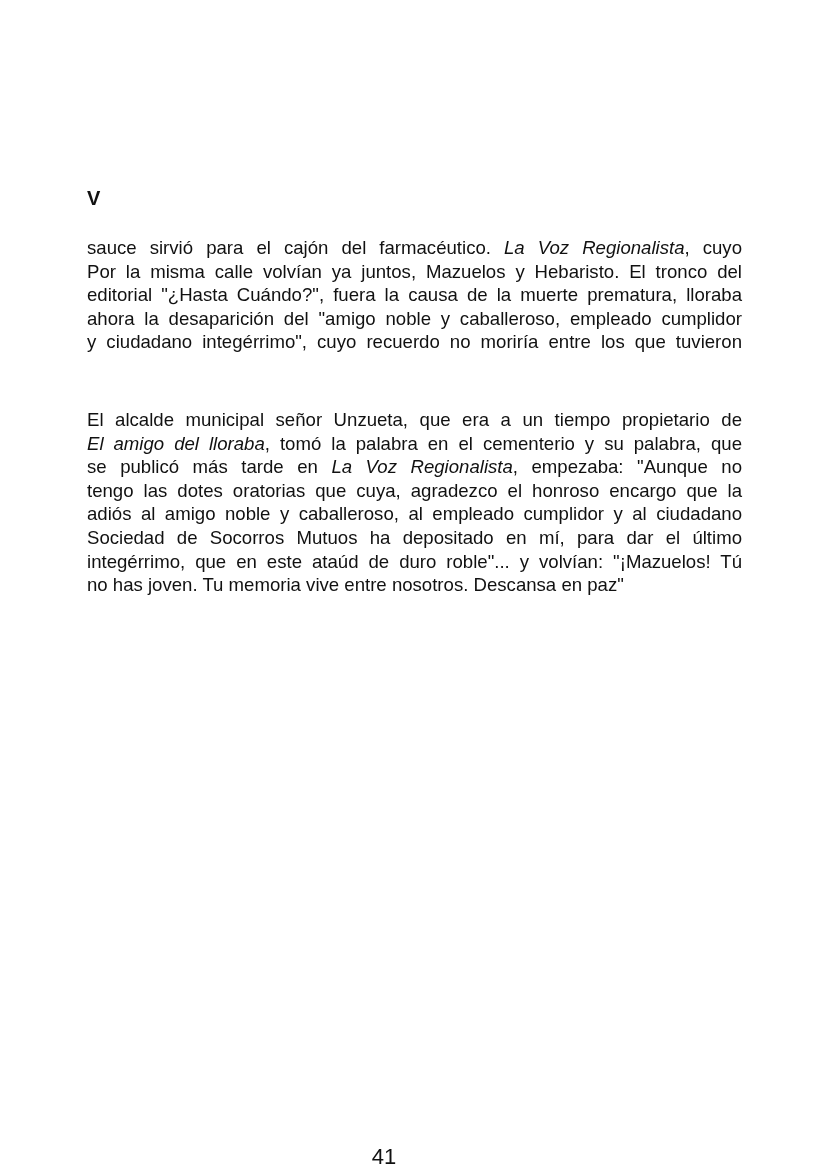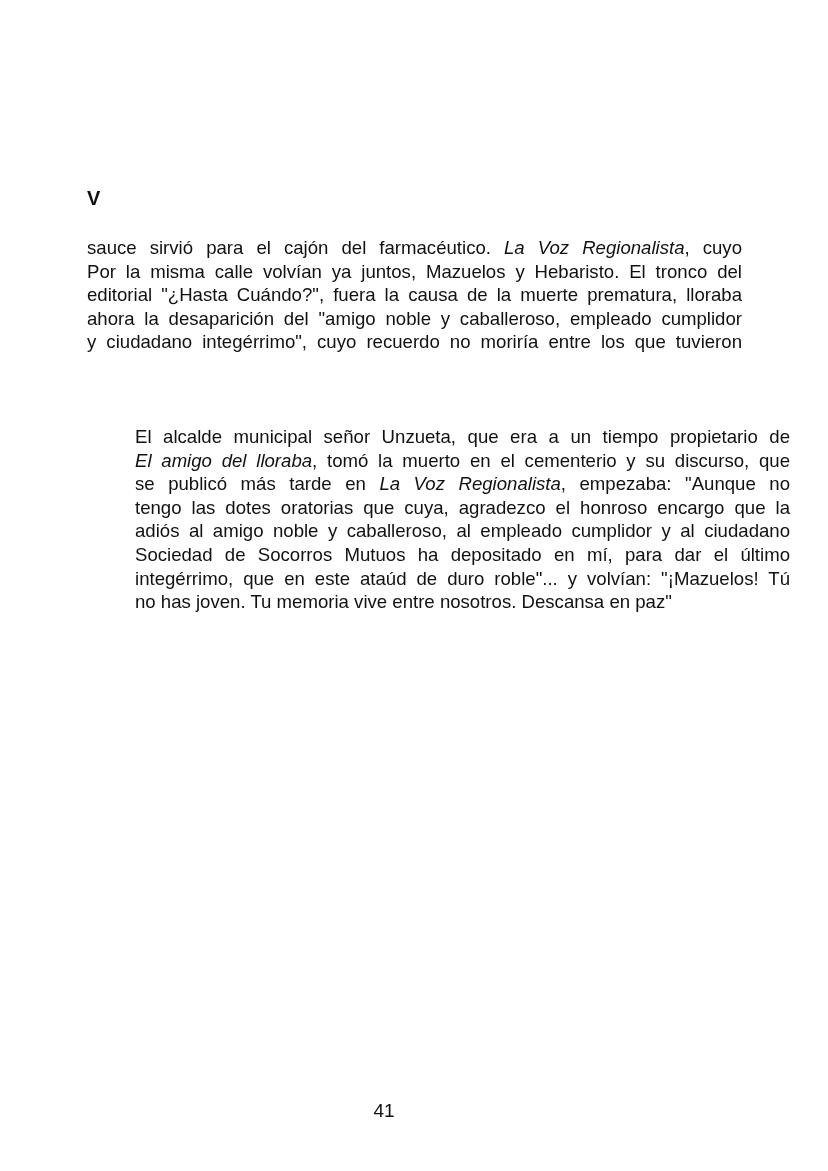--- a/index.html
+++ b/index.html
@@ -3,41 +3,41 @@
 <meta charset="utf-8">
 <style>
   html, body { margin: 0; padding: 0; background: #ffffff; }
   body { width: 828px; height: 1171px; position: relative; overflow: hidden;
          font-family: "Liberation Sans", sans-serif; color: #111111; }
   .page { position: absolute; left: 87px; top: 0; width: 655px; }
   .heading { position: absolute; top: 187px; left: 0; font-size: 20px; font-weight: bold; }
   .para { position: absolute; left: 0; width: 655px; font-size: 18.6px; line-height: 23.6px;
           text-align: justify; }
   .p1 { top: 236px; }
-  .p2 { top: 425px; margin-left: 48px; }
+  .p2 { top: 408px; }
   .line { display: block; text-align: justify; text-align-last: justify; white-space: nowrap; }
   .line.last { text-align-last: left; }
   .line span.it { font-style: italic; }
-  .pagenum { position: absolute; top: 1100px; left: 0; width: 768px; text-align: center; font-size: 19px; }
+  .pagenum { position: absolute; top: 1144px; left: 0; width: 768px; text-align: center; font-size: 22px; }
 </style>
 </head>
 <body>
 
 <div class="page">
   <div class="heading">V</div>
   <div class="para p1">
       <span class="line"><span>sauce sirvió para el cajón del farmacéutico. </span><span class="it">La Voz Regionalista</span><span>, cuyo</span></span>
       <span class="line"><span>Por la misma calle volvían ya juntos, Mazuelos y Hebaristo. El tronco del</span></span>
       <span class="line"><span>editorial "¿Hasta Cuándo?", fuera la causa de la muerte prematura, lloraba</span></span>
       <span class="line"><span>ahora la desaparición del "amigo noble y caballeroso, empleado cumplidor</span></span>
       <span class="line"><span>y ciudadano integérrimo", cuyo recuerdo no moriría entre los que tuvieron</span></span>
     </div>
   <div class="para p2">
       <span class="line"><span>El alcalde municipal señor Unzueta, que era a un tiempo propietario de</span></span>
-      <span class="line"><span class="it">El amigo del lloraba</span><span>, tomó la muerto en el cementerio y su discurso, que</span></span>
+      <span class="line"><span class="it">El amigo del lloraba</span><span>, tomó la palabra en el cementerio y su palabra, que</span></span>
       <span class="line"><span>se publicó más tarde en </span><span class="it">La Voz Regionalista</span><span>, empezaba: "Aunque no</span></span>
       <span class="line"><span>tengo las dotes oratorias que cuya, agradezco el honroso encargo que la</span></span>
       <span class="line"><span>adiós al amigo noble y caballeroso, al empleado cumplidor y al ciudadano</span></span>
       <span class="line"><span>Sociedad de Socorros Mutuos ha depositado en mí, para dar el último</span></span>
       <span class="line"><span>integérrimo, que en este ataúd de duro roble"... y volvían: "¡Mazuelos! Tú</span></span>
       <span class="line last"><span>no has joven. Tu memoria vive entre nosotros. Descansa en paz"</span></span>
     </div>
 </div>
 <div class="pagenum">41</div>
 

